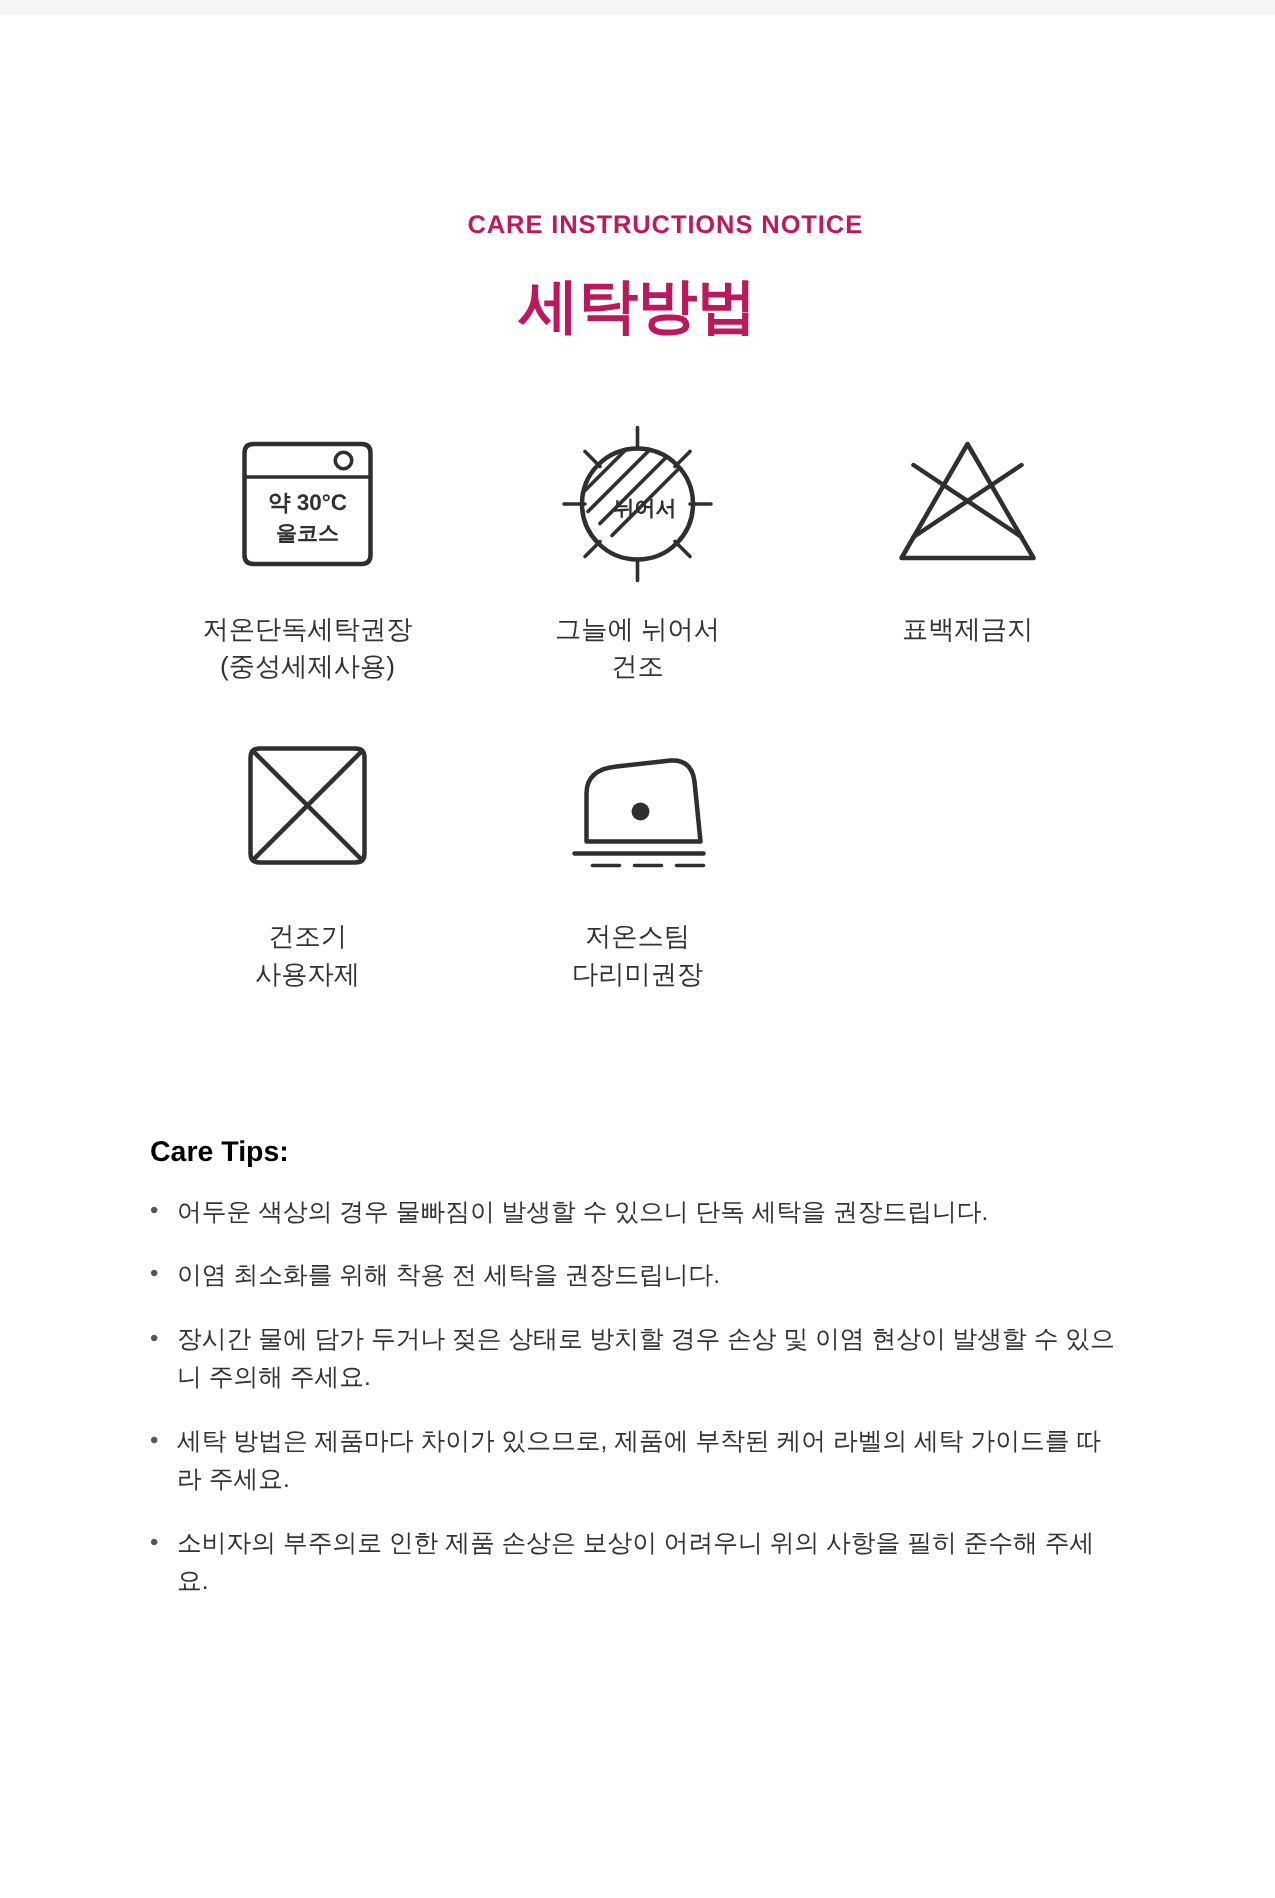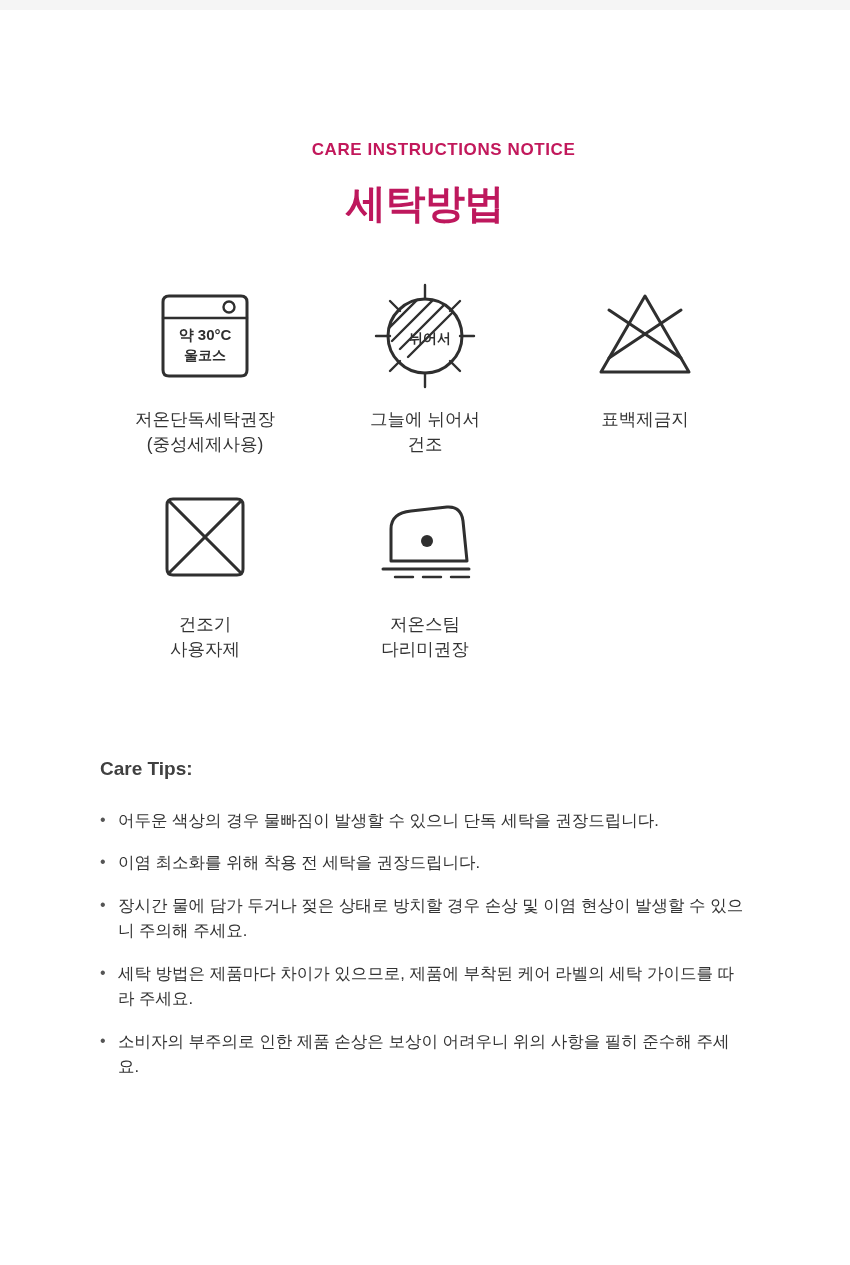--- a/index.html
+++ b/index.html
@@ -84,22 +84,22 @@
   }
 
   
   .tips {
     margin: 95px auto 0 auto;
     width: 650px;
   }
   .tips-title {
     font-size: 19px;
     font-weight: bold;
-    color: #404040;
-    margin-bottom: 28px;
+    color: #000000;
+    margin-bottom: 16px;
   }
   .tip-row {
     display: flex;
     align-items: flex-start;
     margin-bottom: 17px;
   }
   .tip-bullet {
     flex: 0 0 auto;
     width: 18px;
     font-size: 16px;

